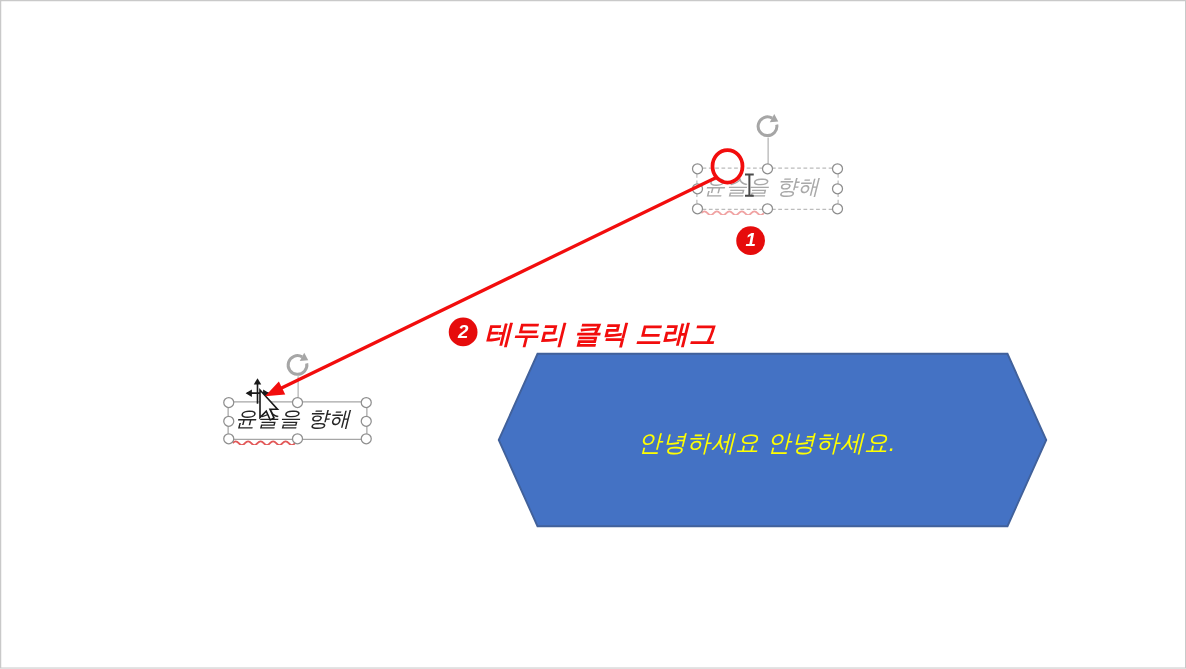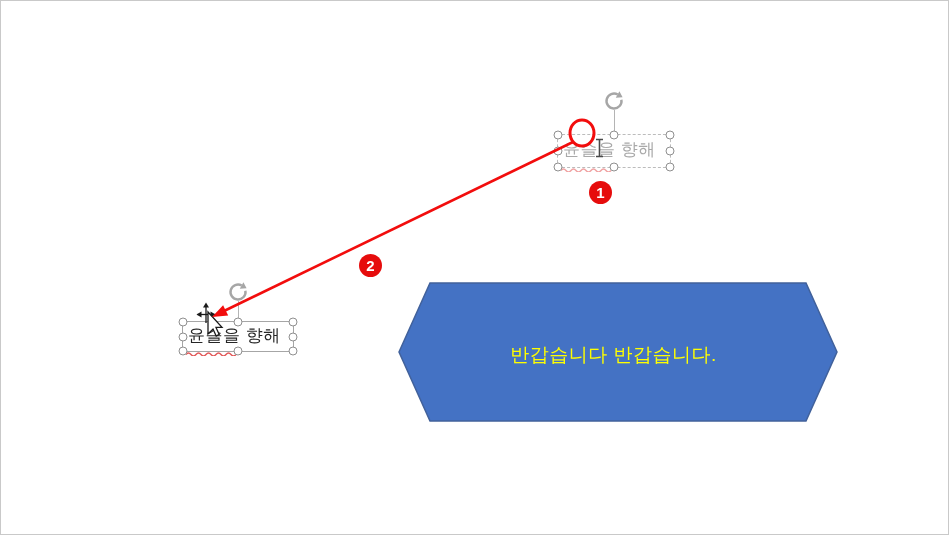--- a/index.html
+++ b/index.html
@@ -1,17 +1,17 @@
 <!DOCTYPE html>
 <html><head>
 <meta charset="utf-8">
 <style>
   html,body{margin:0;padding:0;background:#fff;}
   body{font-family:"Liberation Sans","DejaVu Sans",sans-serif;}
-  .canvas{position:relative;width:949px;height:535px;background:#ffffff;border:1px solid #c9c9c9;box-sizing:border-box;overflow:hidden;}
+  .canvas{position:relative;width:949px;height:535px;background:#ffffff;border:1px solid #c9c9c9;box-sizing:border-box;overflow:hidden;font-style:italic;}
 
   
   .textbox{position:absolute;box-sizing:border-box;}
   .textbox.ghost{left:556px;top:133px;width:114px;height:34px;border:1.5px dashed #bcbcbc;}
   .textbox.active{left:181px;top:320px;width:112px;height:31px;border:1.5px solid #a6a6a6;}
   .tb-text{position:absolute;left:5px;top:50%;transform:translateY(-56%);font-size:17px;white-space:nowrap;letter-spacing:.5px;}
   .ghost .tb-text{color:#a9a9a9;}
   .active .tb-text{color:#262626;}
   .handle{position:absolute;width:9px;height:9px;border-radius:50%;background:#fff;border:1.3px solid #8f8f8f;box-sizing:border-box;transform:translate(-50%,-50%);}
   .h-tl{left:0;top:0}.h-tm{left:50%;top:0}.h-tr{left:100%;top:0}
@@ -92,25 +92,26 @@
     </g>
     <polygon points="8,5.5 14,5.5 11,0.5" fill="#1a1a1a"></polygon>
     <polygon points="6.5,9.5 6.5,15.5 1.5,12.5" fill="#1a1a1a"></polygon>
     <polygon points="15.5,9.5 15.5,15.5 20.5,12.5" fill="#1a1a1a"></polygon>
     <polygon points="13,10 13,32 18,27 21.2,34 24.2,32.4 21,25.4 27,25.4" fill="#ffffff" stroke="#1a1a1a" stroke-width="1.3"></polygon>
   </svg>
 
   <svg class="hex-wrap" viewBox="0 0 445 146">
     <polygon points="3,73 34,4 410,4 441,73 410,142 34,142" fill="#4472c4" stroke="#41619b" stroke-width="1.5"></polygon>
   </svg>
-  <div class="hex-label">반갑습니다 반갑습니다.</div>
+  <div class="hex-label">안녕하세요 안녕하세요.</div>
 
   <svg class="overlay" width="949" height="535">
     <line x1="572" y1="141" x2="223" y2="310" stroke="#f20d0d" stroke-width="2.6"></line>
     <polygon points="211,316 222.1,304.2 227.2,314.6" fill="#f20d0d"></polygon>
     <ellipse cx="581" cy="132" rx="12" ry="13" fill="none" stroke="#f20d0d" stroke-width="3"></ellipse>
   </svg>
 
   <div class="badge" style="left:588px;top:180px;">1</div>
 
   <div class="badge" style="left:358px;top:253px;">2</div>
+  <div class="step-label" style="left:387px;top:252px;">테두리 클릭 드래그</div>
 
 </div>
 
 </body></html>

